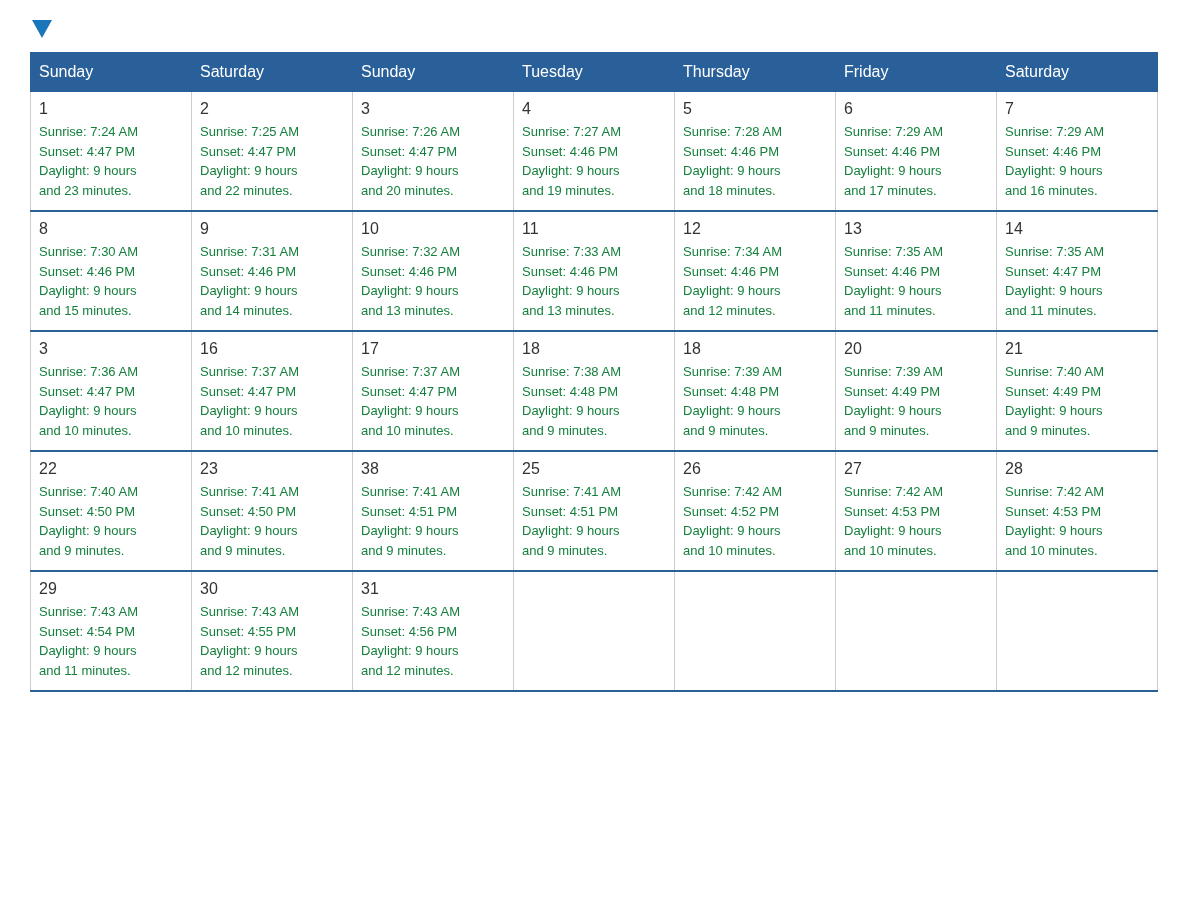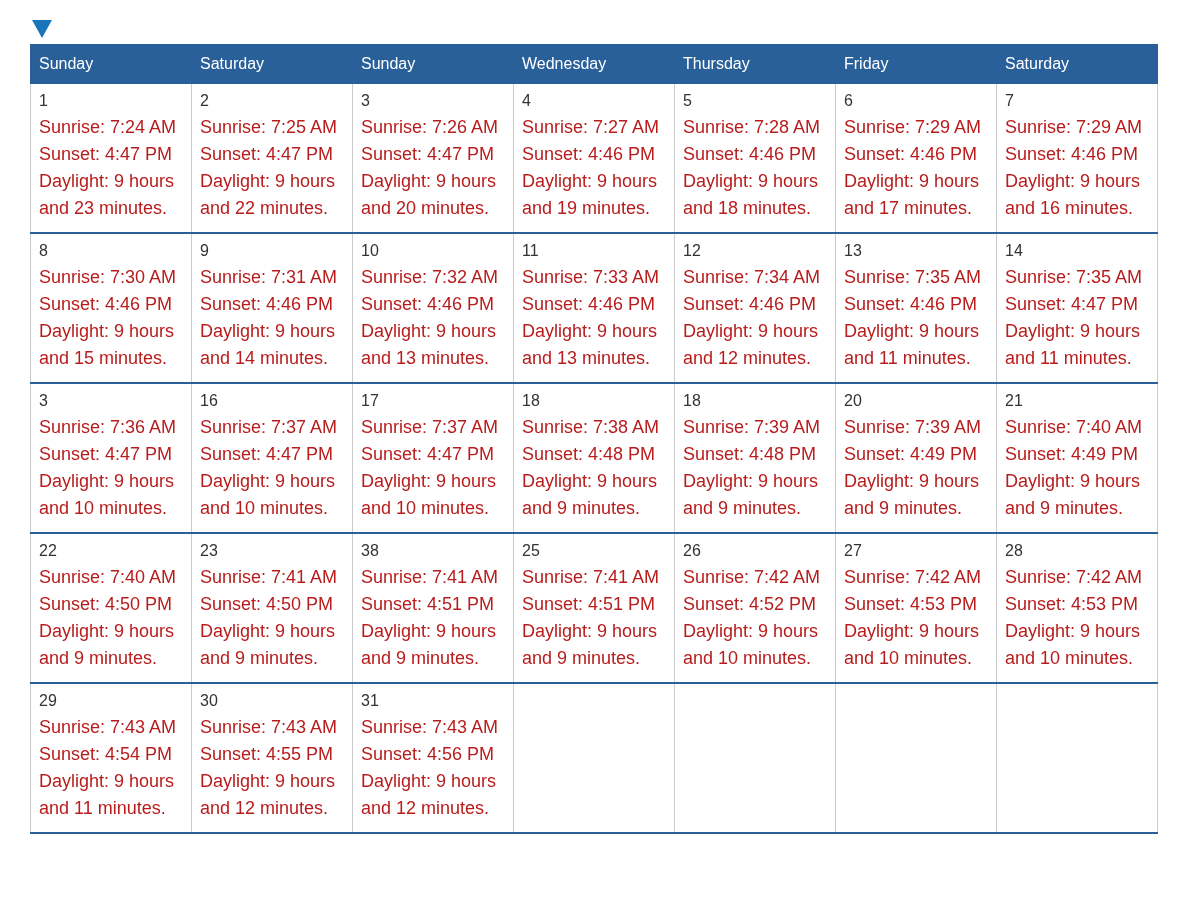--- a/index.html
+++ b/index.html
@@ -53,21 +53,21 @@
       line-height: 1.1;
     }
     .location {
       font-size: 20px;
       color: #555;
       margin-top: 4px;
     }
     .calendar-table {
       width: 100%;
       border-collapse: collapse;
-      margin-top: 10px;
+      margin-top: 18px;
     }
     .calendar-table thead tr th {
       background-color: #2a6099;
       color: #fff;
       padding: 10px 8px;
       font-size: 16px;
       font-weight: normal;
       text-align: left;
       border: 1px solid #2a6099;
     }
@@ -80,22 +80,22 @@
       width: 14.28%;
     }
     .day-number {
       font-size: 16px;
       font-weight: normal;
       color: #333;
       display: block;
       margin-bottom: 4px;
     }
     .day-info {
-      font-size: 18px;
-      color: #b91c1c;
+      font-size: 13px;
+      color: #15803d;
       line-height: 1.5;
     }
     .calendar-table tbody tr {
       border-bottom: 2px solid #2a6099;
     }
     td.empty {
       background: #fff;
     }
   </style>
 </head>
@@ -116,21 +116,21 @@
     <div class="location"></div>
   </div>
 </div>
 
 <table class="calendar-table">
   <thead>
     <tr>
     <th>Sunday</th>
         <th>Saturday</th>
         <th>Sunday</th>
-        <th>Wednesday</th>
+        <th>Tuesday</th>
         <th>Thursday</th>
         <th>Friday</th>
         <th>Saturday</th>
       </tr>
   </thead>
   <tbody id="calendar-body">
   <tr>
         <td>
           <span class="day-number">1</span>
           <div class="day-info">

